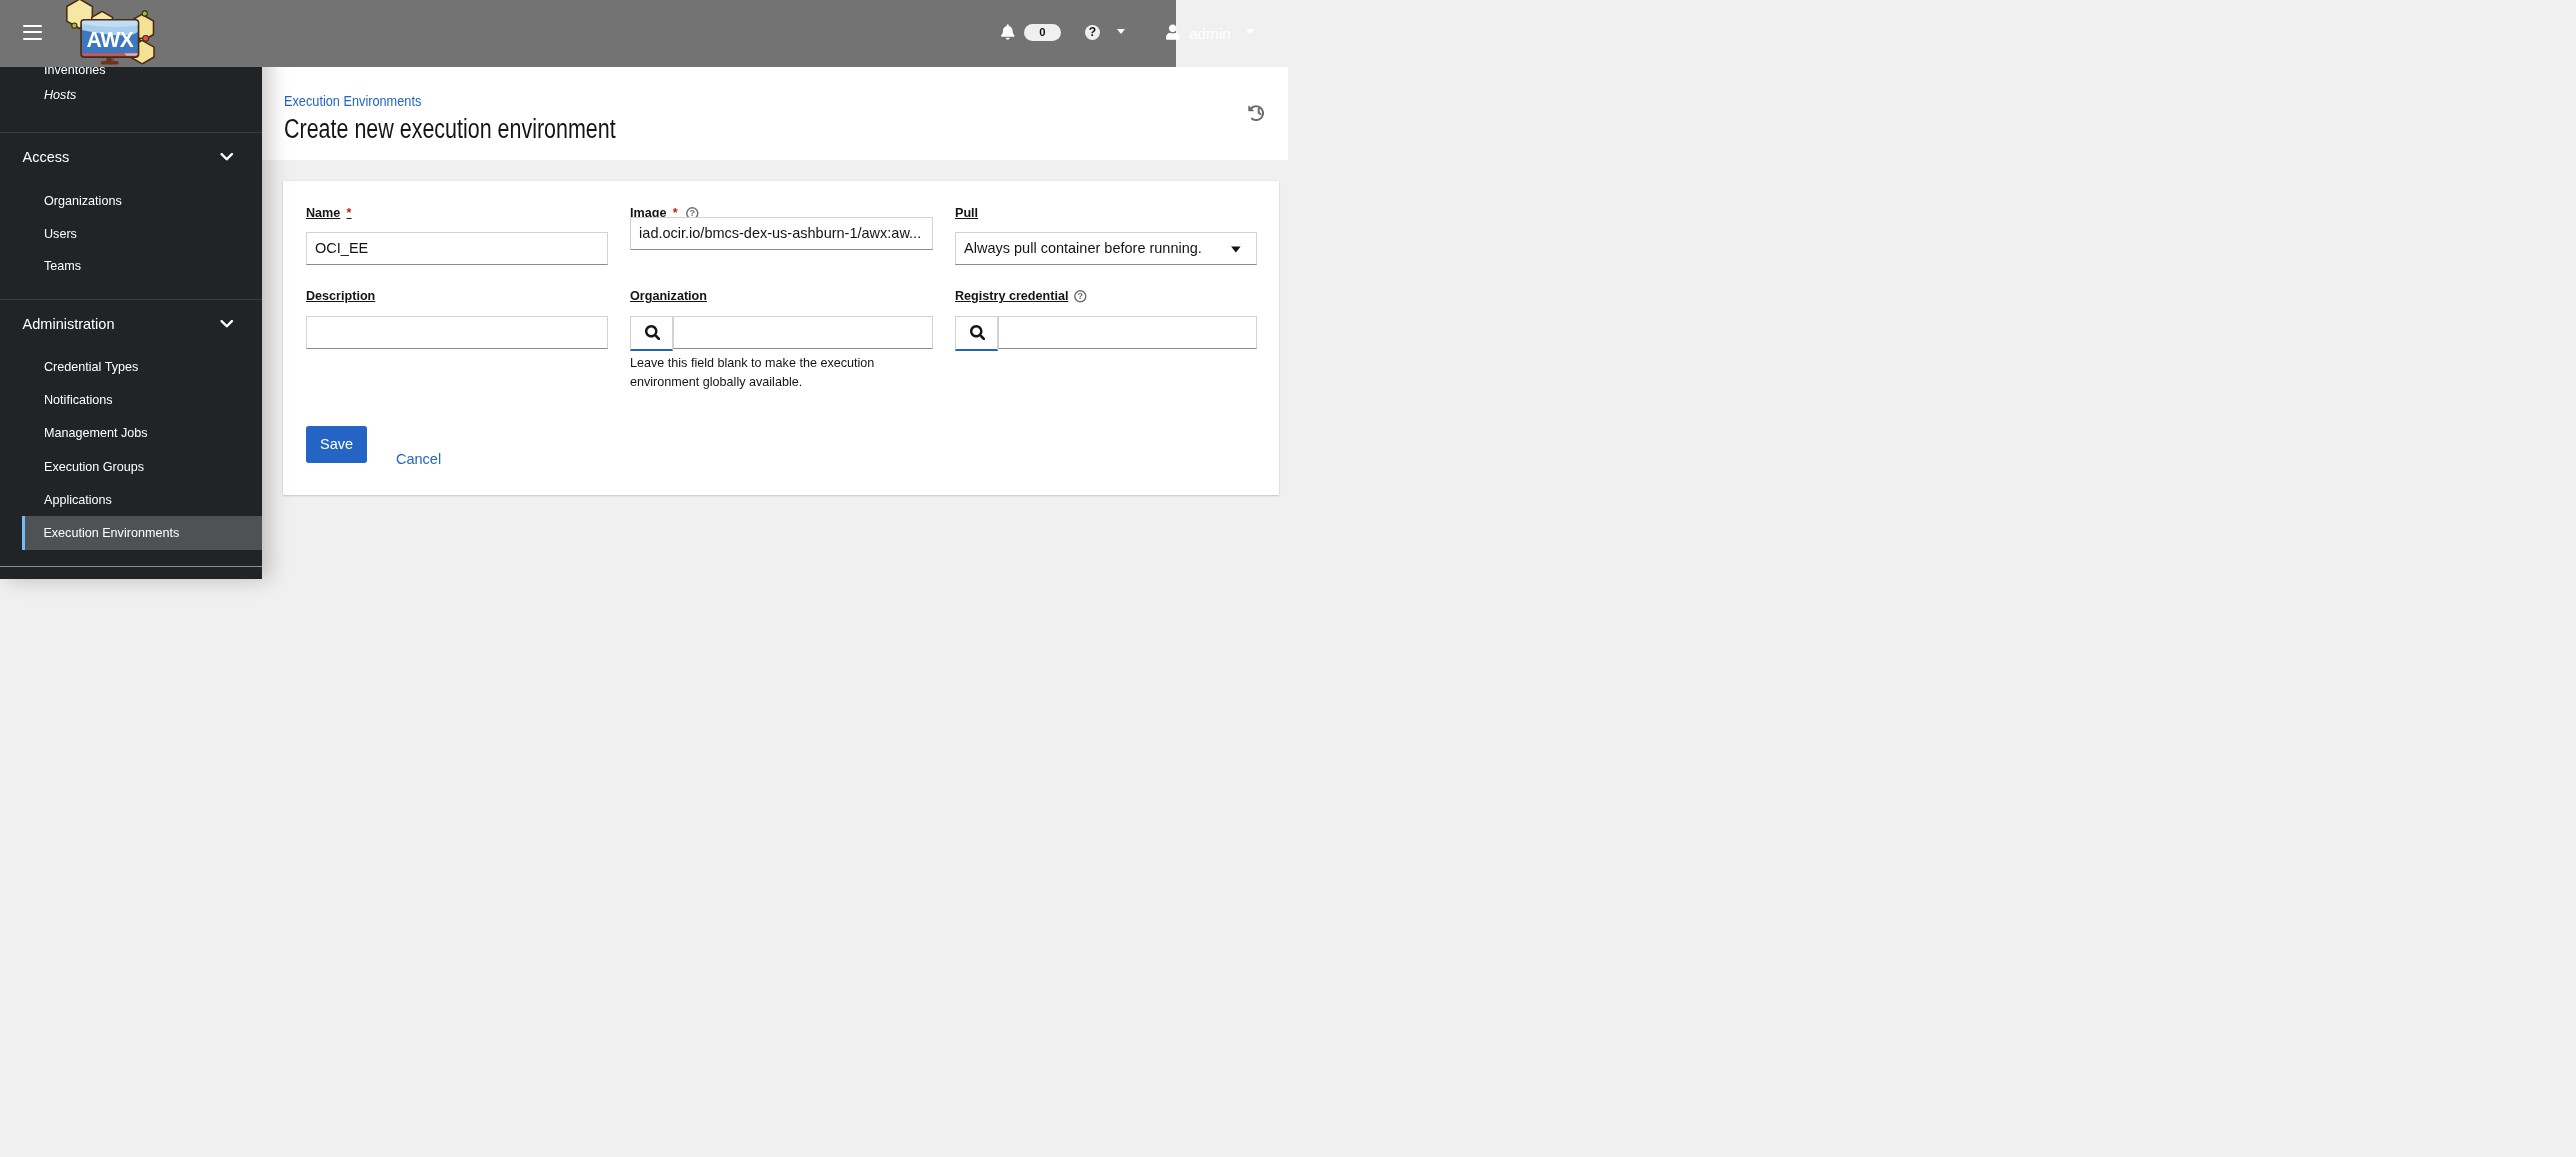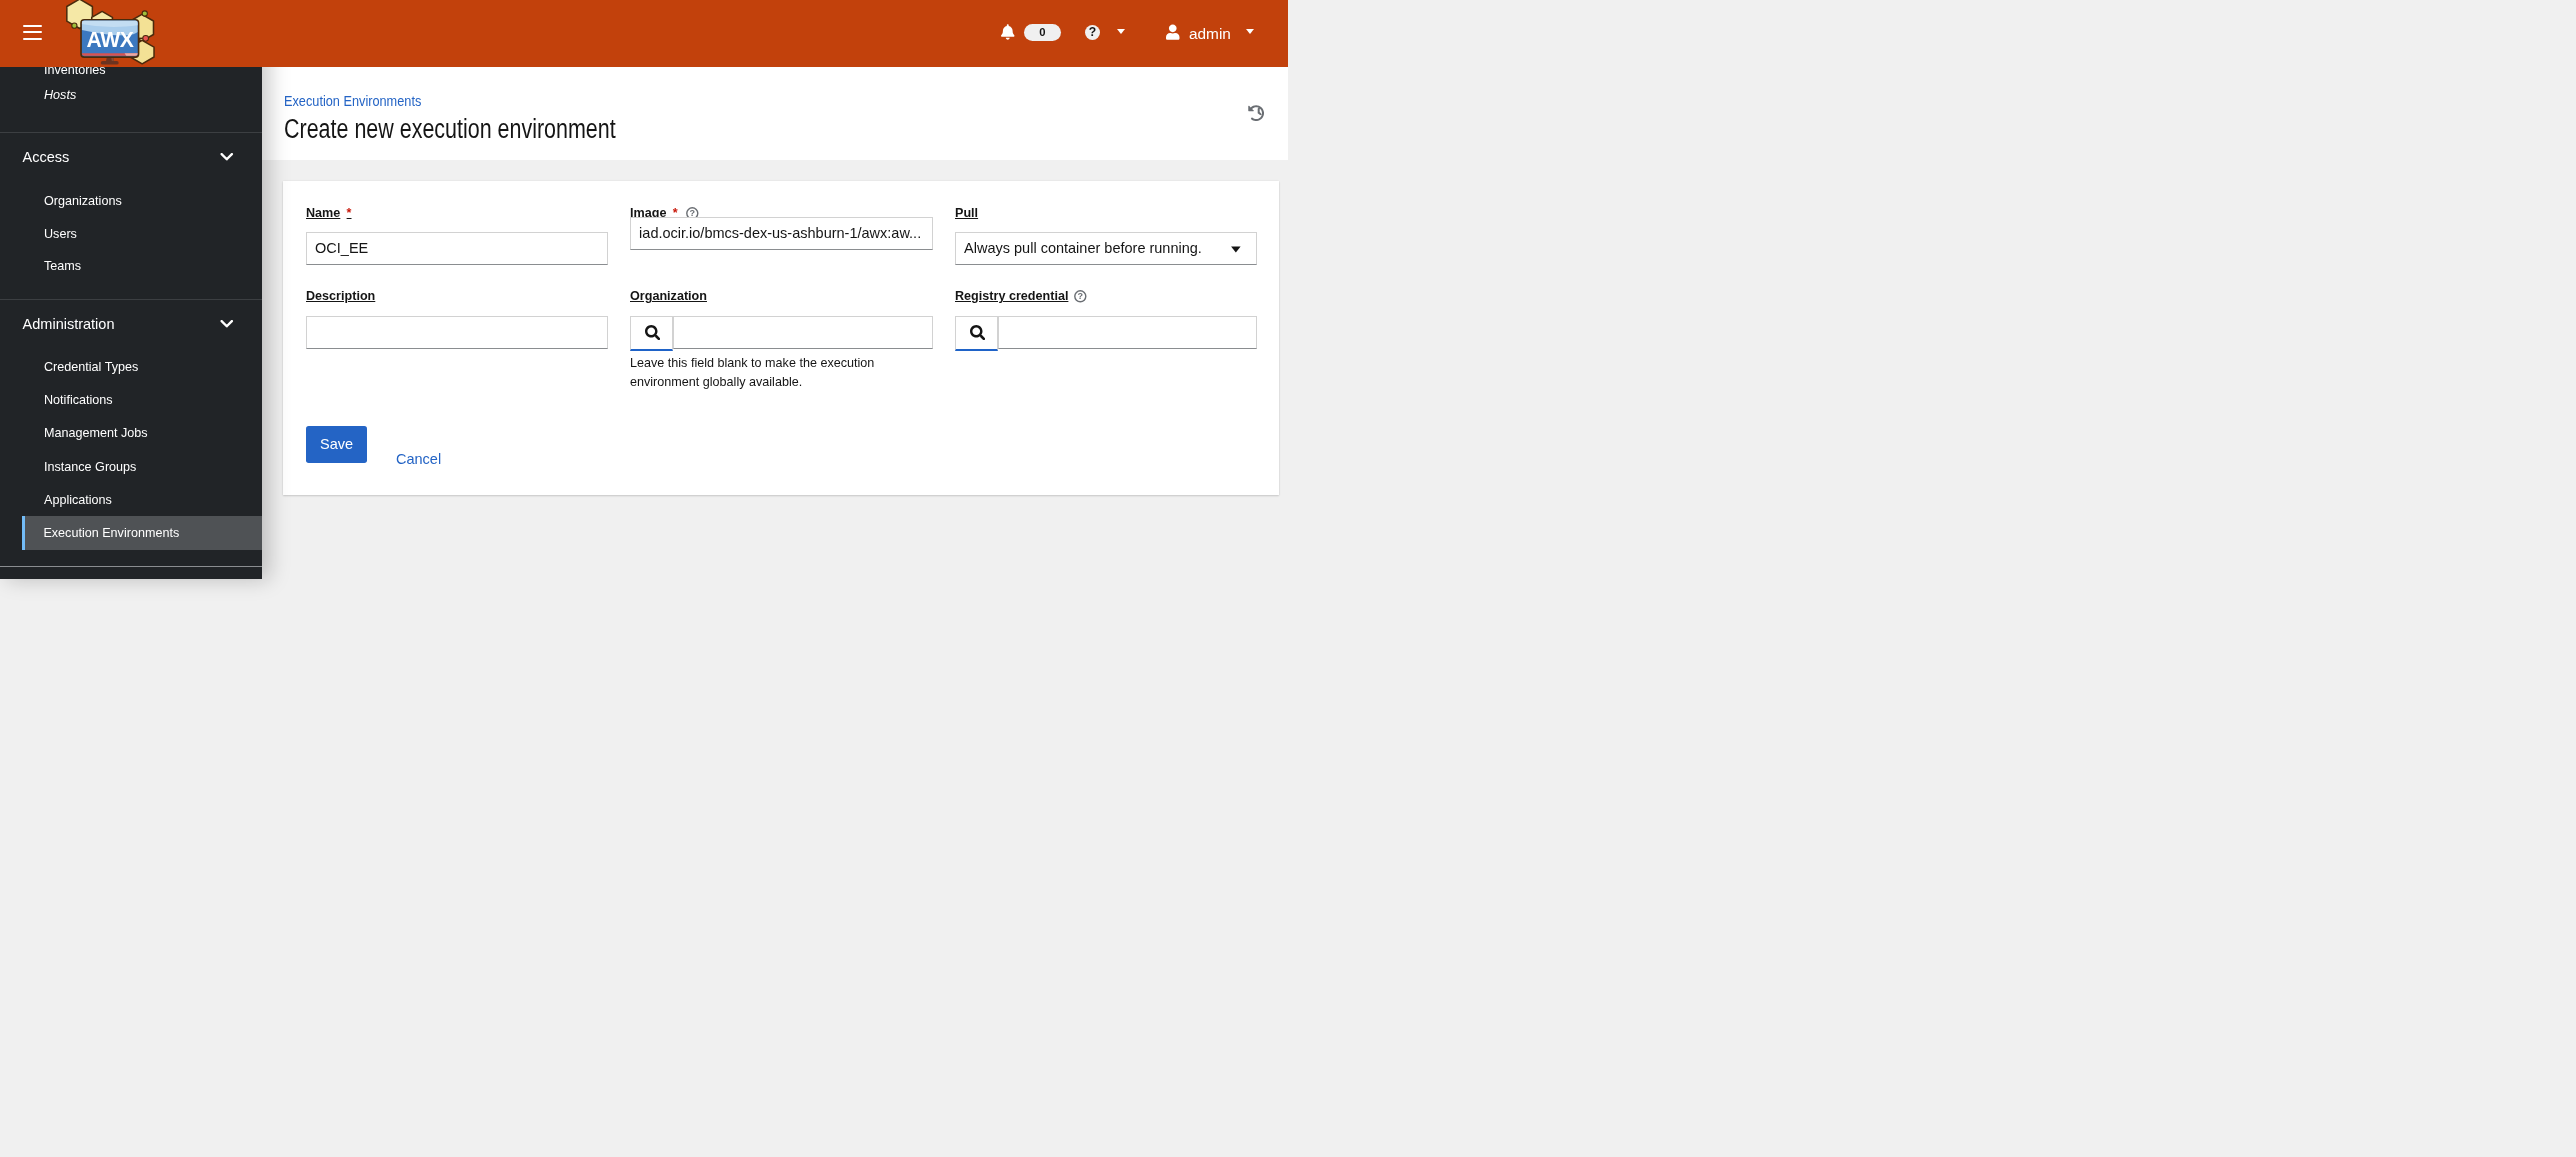--- a/index.html
+++ b/index.html
@@ -1,20 +1,20 @@
 <!DOCTYPE html>
 <html style="font-size:14.5px"><head>
 <meta charset="utf-8">
 <style>
   * { margin:0; padding:0; box-sizing:border-box; }
   html,body { width:1288px; height:579px; overflow:hidden; font-family:"Liberation Sans",sans-serif; background:#f0f0f0; }
   #masthead,#sidebar,#card,#pagehead,#content { will-change:transform; }
   .abs { position:absolute; }
   
-  #masthead { position:absolute; left:0; top:0; width:1288px; height:67px; background:#c2410c; z-index:30; }
+  #masthead { position:absolute; left:0; top:0; width:1176px; height:67px; background:#737373; z-index:30; }
   .hbar { position:absolute; left:22.6px; width:19px; height:2.3px; border-radius:1.2px; background:#fff; }
   
   #sidebar { position:absolute; left:0; top:0; width:262px; height:579px; background:#212427; z-index:10;
              box-shadow: 7.2px 0 20px rgba(0,0,0,0.22); padding-left: 36px; }
   .navitem { position:absolute; left:44px; height:16.3px; line-height:16.3px; font-size:12.6px; color:#fff; }
   .navhead { position:absolute; left:22.6px; height:18px; line-height:18px; font-size:14.5px; color:#fff; }
   .navdiv  { position:absolute; left:0; width:262px; height:0.9px; background:#3c3f42; }
   #selrow { position:absolute; left:22px; top:516px; width:240px; height:34px; background:#4f5255;
             border-left:3.6px solid #73bcf7; }
   #selrow span { position:absolute; left:18.4px; top:50%; transform:translateY(-50%); font-size:12.6px; color:#fff; }
@@ -121,21 +121,21 @@
   <div class="navitem" style="top:226px;">Users</div>
   <div class="navitem" style="top:258px;">Teams</div>
   <div class="navdiv" style="top:299px;"></div>
   <div class="navhead" style="top:315px;">Administration</div>
   <svg class="abs" style="left:220px; top:320px; width:13.5px; height:8.1px;" viewBox="0 0 15 9">
     <path d="M1.8 1.2 L7.5 7 L13.2 1.2" fill="none" stroke="#fff" stroke-width="2.6" stroke-linecap="round" stroke-linejoin="round"></path>
   </svg>
   <div class="navitem" style="top:359px;">Credential Types</div>
   <div class="navitem" style="top:392px;">Notifications</div>
   <div class="navitem" style="top:425px;">Management Jobs</div>
-  <div class="navitem" style="top:459px;">Instance Groups</div>
+  <div class="navitem" style="top:459px;">Execution Groups</div>
   <div class="navitem" style="top:492px;">Applications</div>
   <div id="selrow">
       <span>Execution Environments</span>
     </div>
   <div class="navdiv" style="top:566px; background:#8a8d90;"></div>
 </div>
 
 <div id="masthead">
   <div class="hbar" style="top:24.6px;"></div>
   <div class="hbar" style="top:31px;"></div>

